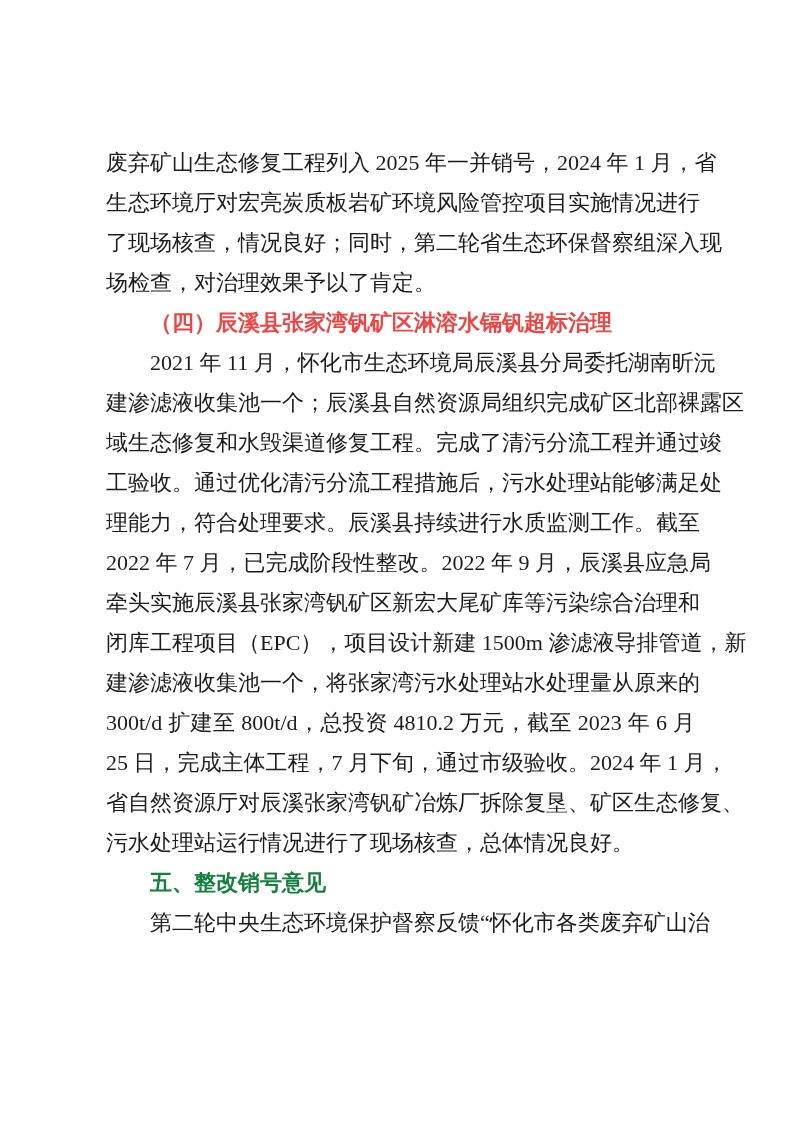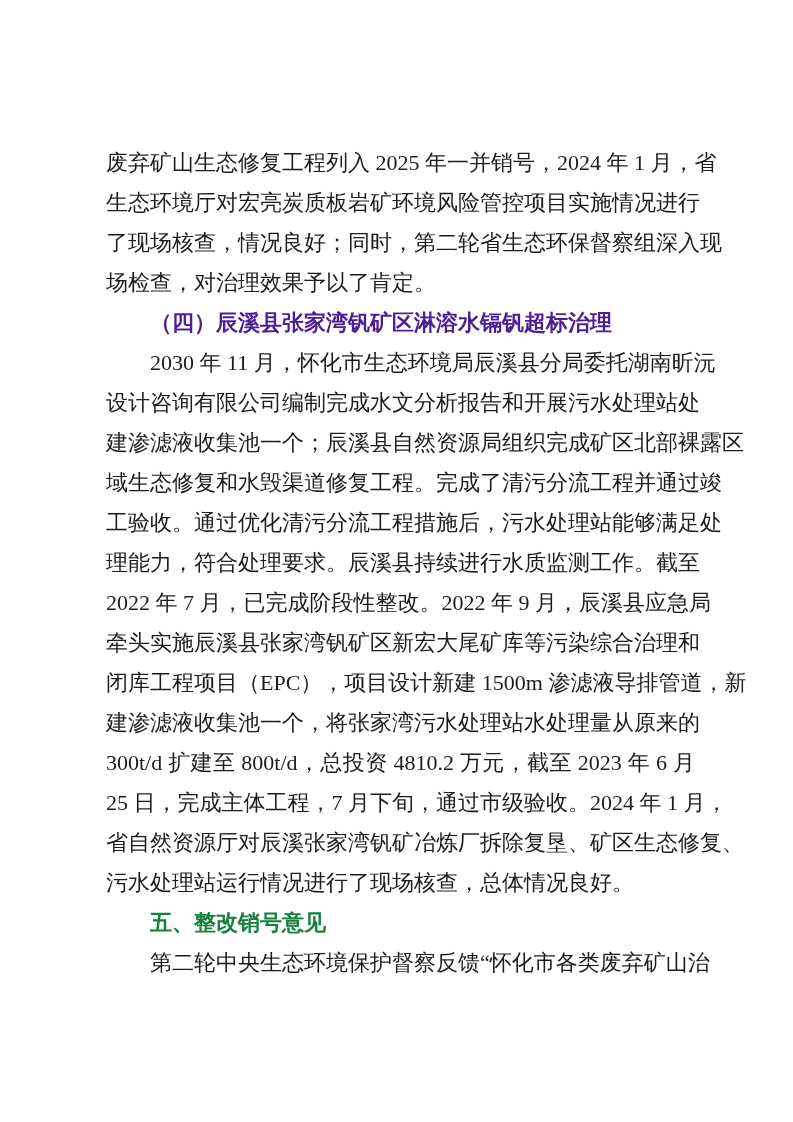--- a/index.html
+++ b/index.html
@@ -50,41 +50,40 @@
     text-align: left;
     text-align-last: left;
     white-space: nowrap;
   }
   .line.heading.h1 {
     font-family: "Liberation Sans", "DejaVu Sans", sans-serif;
     color: #15803d;
   }
   .line.heading.h2 {
     font-family: "Liberation Serif", "DejaVu Serif", serif;
-    color: #4c1d95;
+    color: #ef4444;
   }
 </style>
 </head>
 <body>
 
 <div class="page">
   <div class="content">
 
     <div>
       <div class="line just">废弃矿山生态修复工程列入 2025 年一并销号，2024 年 1 月，省</div>
       <div class="line just">生态环境厅对宏亮炭质板岩矿环境风险管控项目实施情况进行</div>
       <div class="line just">了现场核查，情况良好；同时，第二轮省生态环保督察组深入现</div>
       <div class="line last">场检查，对治理效果予以了肯定。</div>
     </div>
 
     <div class="line heading h2 indent">（四）辰溪县张家湾钒矿区淋溶水镉钒超标治理</div>
 
     <div>
-      <div class="line just indent">2030 年 11 月，怀化市生态环境局辰溪县分局委托湖南昕沅</div>
-      <div class="line just">设计咨询有限公司编制完成水文分析报告和开展污水处理站处</div>
+      <div class="line just indent">2021 年 11 月，怀化市生态环境局辰溪县分局委托湖南昕沅</div>
       <div class="line just">建渗滤液收集池一个；辰溪县自然资源局组织完成矿区北部裸露区</div>
       <div class="line just">域生态修复和水毁渠道修复工程。完成了清污分流工程并通过竣</div>
       <div class="line just">工验收。通过优化清污分流工程措施后，污水处理站能够满足处</div>
       <div class="line just">理能力，符合处理要求。辰溪县持续进行水质监测工作。截至</div>
       <div class="line just">2022 年 7 月，已完成阶段性整改。2022 年 9 月，辰溪县应急局</div>
       <div class="line just">牵头实施辰溪县张家湾钒矿区新宏大尾矿库等污染综合治理和</div>
       <div class="line just">闭库工程项目（EPC），项目设计新建 1500m 渗滤液导排管道，新</div>
       <div class="line just">建渗滤液收集池一个，将张家湾污水处理站水处理量从原来的</div>
       <div class="line just">300t/d 扩建至 800t/d，总投资 4810.2 万元，截至 2023 年 6 月</div>
       <div class="line just">25 日，完成主体工程，7 月下旬，通过市级验收。2024 年 1 月，</div>

